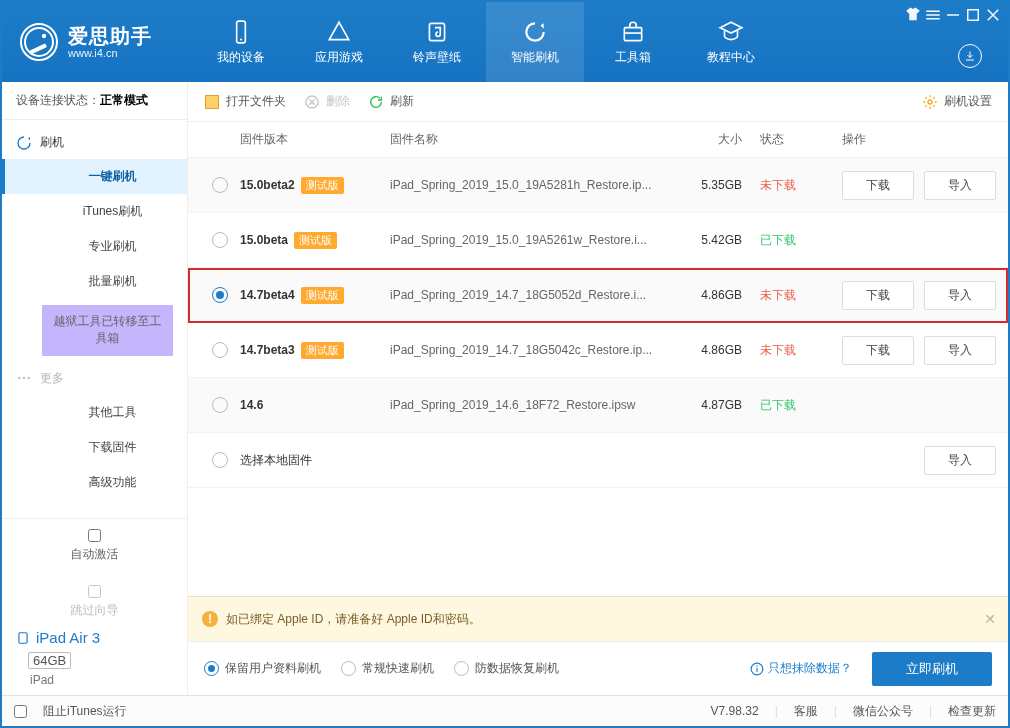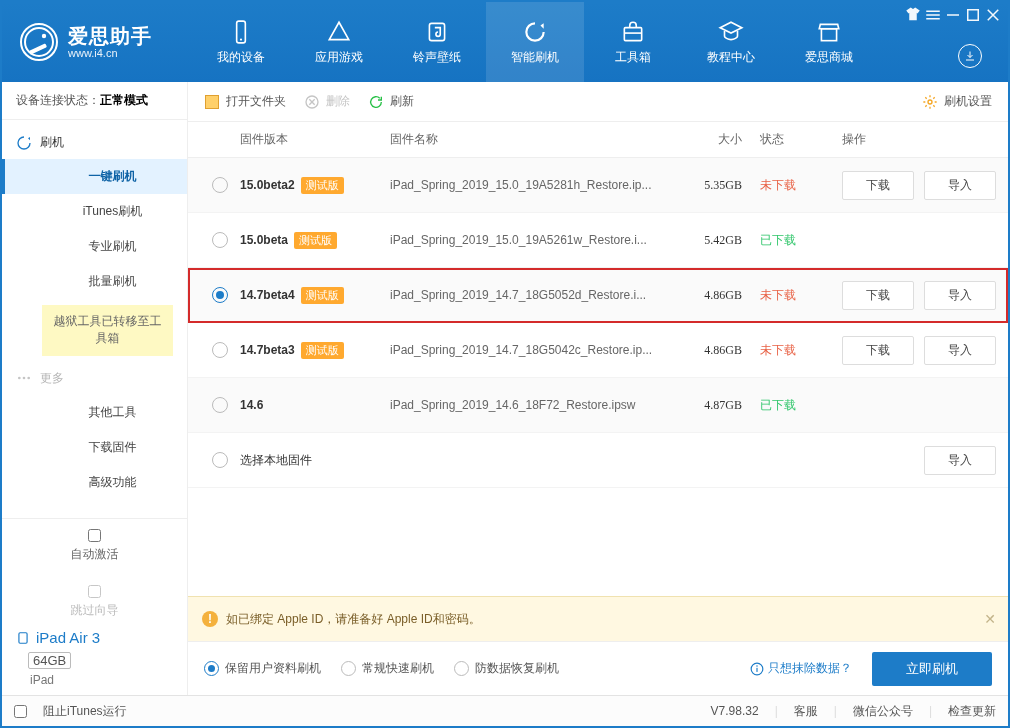--- a/index.html
+++ b/index.html
@@ -27,21 +27,21 @@
   .sidebar { width: 190px; border-right: 1px solid #eee; display: flex; flex-direction: column; }
   .conn-status { padding: 10px 14px; font-size: 12px; color:#555; border-bottom: 1px solid #eee;}
   .conn-status b { color:#000;}
   .side-tree { flex: 1; overflow: auto; padding-top: 6px; text-align: center;}
   .side-group { margin-bottom: 6px; }
   .side-head { display:flex; align-items:center; gap:8px; padding: 8px 14px; color:#333; cursor:pointer;}
   .side-head.dim { color:#b6b6b6;}
   .side-head .gicon { width:16px;height:16px; border-radius:3px; display:flex;align-items:center;justify-content:center; }
   .side-item { padding: 9px 14px 9px 50px; color:#444; cursor:pointer; font-size:12px;}
   .side-item.active { background:#E3F2FF; border-left:3px solid #1D7CC8; padding-left:47px; font-weight:bold; color:#0f63a6;}
-  .side-item.block { background:#fef9c3; margin:4px 14px 6px 40px; padding:8px 10px; color:#666; line-height:1.45; font-size:12px; border:none;}
+  .side-item.block { background:#c4b5fd; margin:4px 14px 6px 40px; padding:8px 10px; color:#666; line-height:1.45; font-size:12px; border:none;}
 
   .device-panel { border-top:1px solid #eee; padding:10px 14px 8px;}
   .auto-row { display:flex; align-items:center; gap:4px; color:#666; margin-bottom:10px;flex-direction:column;}
   .auto-row input{margin:0;}
   .device-name { color:#1D7CC8; font-size:15px; display:flex; align-items:center; gap:6px; margin-bottom:6px;}
   .device-badge { display:inline-block; border:1px solid #bbb; border-radius:2px; padding:0 4px; font-size:13px; color:#555; margin-left:12px; margin-bottom:4px;}
   .device-model { color:#777; margin-left:14px;}
 
   
   .main { flex:1; display:flex; flex-direction:column; position:relative;}
@@ -51,21 +51,21 @@
   .toolbar .spacer { flex:1;}
   .toolbar .ticon { width:16px;height:16px; display:flex;align-items:center;justify-content:center;}
   .fold-sq { width:14px;height:14px; border:1px solid #e0a030; background:#ffd06a;}
 
   .table { flex:1; overflow:auto;}
   .thead, .trow { display:flex; align-items:center; padding: 0 12px;}
   .thead { height:36px; border-bottom:1px solid #eee; color:#666; font-size:12px; position:sticky; top:0; background:#fff;}
   .col-radio { width:40px; display:flex; justify-content:center;}
   .col-ver   { width:150px;}
   .col-name  { width:290px; padding-right:8px;}
-  .col-size  { width:70px; text-align:right; padding-right:8px;font-family:Liberation Serif, serif;}
+  .col-size  { width:70px; text-align:right; padding-right:8px;}
   .col-stat  { width:80px; padding-left:10px;}
   .col-ops   { flex:1; padding-left:12px; display:flex; gap:10px; align-items:center;}
   .trow { height:55px; border-bottom:1px solid #f3f3f3; font-size:12px;}
   .trow.highlight { outline:2px solid #d42b2b; outline-offset:-2px; background:#f8f8f8;}
   .trow.alt { background:#fafafa;}
   .radio { width:16px;height:16px;border:1px solid #bbb;border-radius:50%; display:inline-block; position:relative;}
   .radio.checked{border-color:#1D7CC8;}
   .radio.checked::after{content:"";position:absolute;inset:3px;border-radius:50%;background:#1D7CC8;}
   .badge-beta { display:inline-block; background:#ffa92f; color:#fff; border-radius:2px; padding:1px 5px; font-size:11px; margin-left:6px;}
   .st-red { color:#e86246;}
@@ -177,27 +177,20 @@
           <path d="M4 13h16" stroke="#fff" stroke-width="1.5"></path>
         </svg>
       <span>工具箱</span>
     </div>
     <div class="nav-item">
       <svg viewBox="0 0 24 24">
           <path d="M2 8l10-5 10 5-10 5z" fill="none" stroke="#fff" stroke-width="1.5"></path>
           <path d="M6 11v5c0 1 3 3 6 3s6-2 6-3v-5" fill="none" stroke="#fff" stroke-width="1.5"></path>
         </svg>
       <span>教程中心</span>
-    </div>
-    <div class="nav-item">
-      <svg viewBox="0 0 24 24">
-          <path d="M3 9h18l-1-4H4z" fill="none" stroke="#fff" stroke-width="1.5"></path>
-          <rect x="5" y="9" width="14" height="11" fill="none" stroke="#fff" stroke-width="1.5"></rect>
-        </svg>
-      <span>爱思商城</span>
     </div>
   </div>
 </div>
 
 <div class="body">
 
   <div class="sidebar">
     <div class="conn-status">
       <span>设备连接状态：</span><b>正常模式</b>
     </div>

